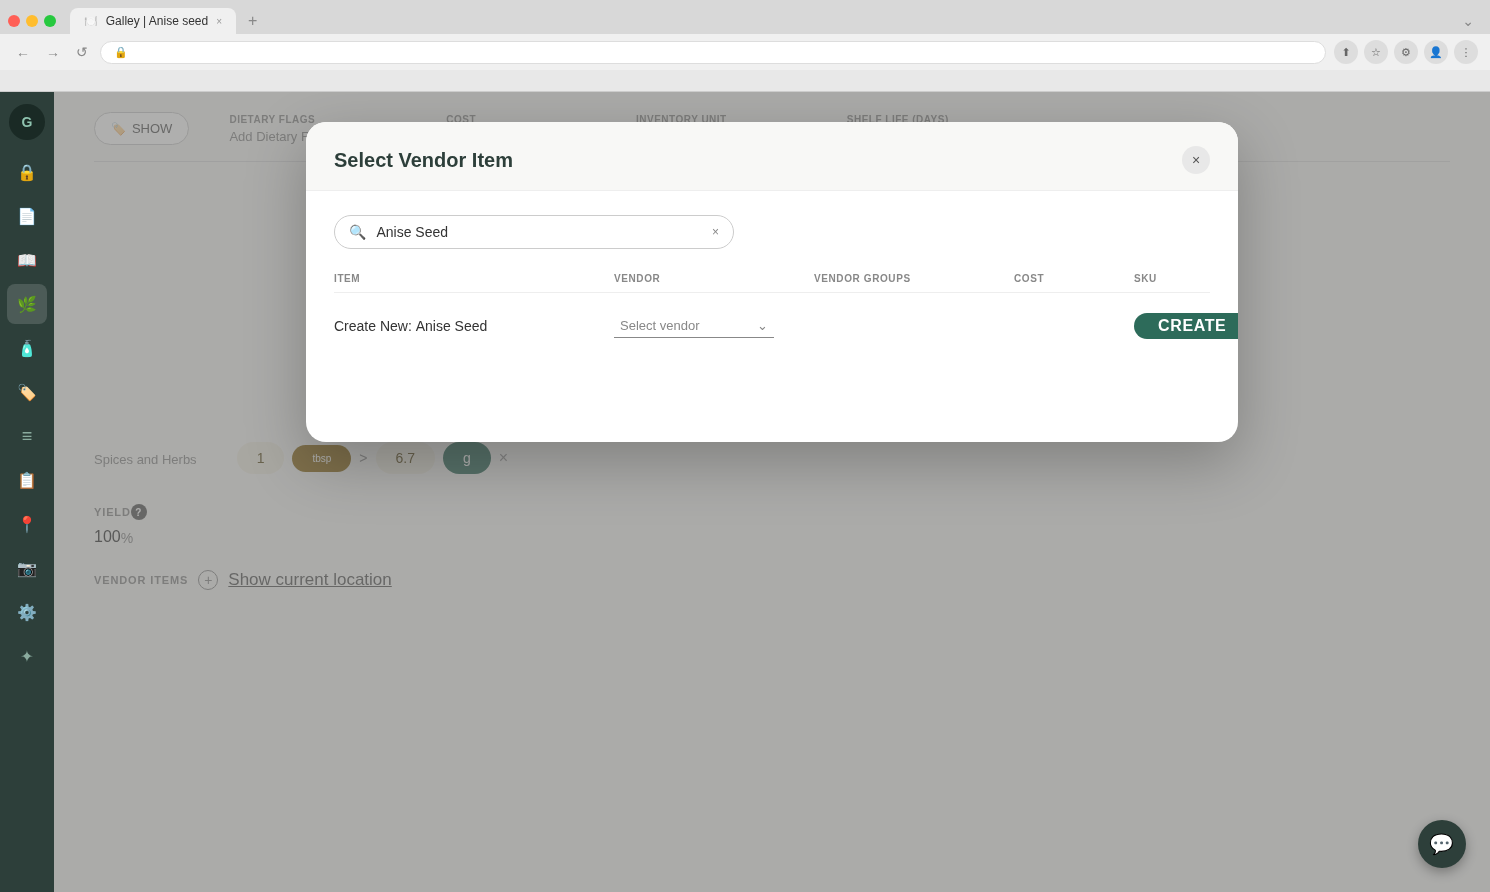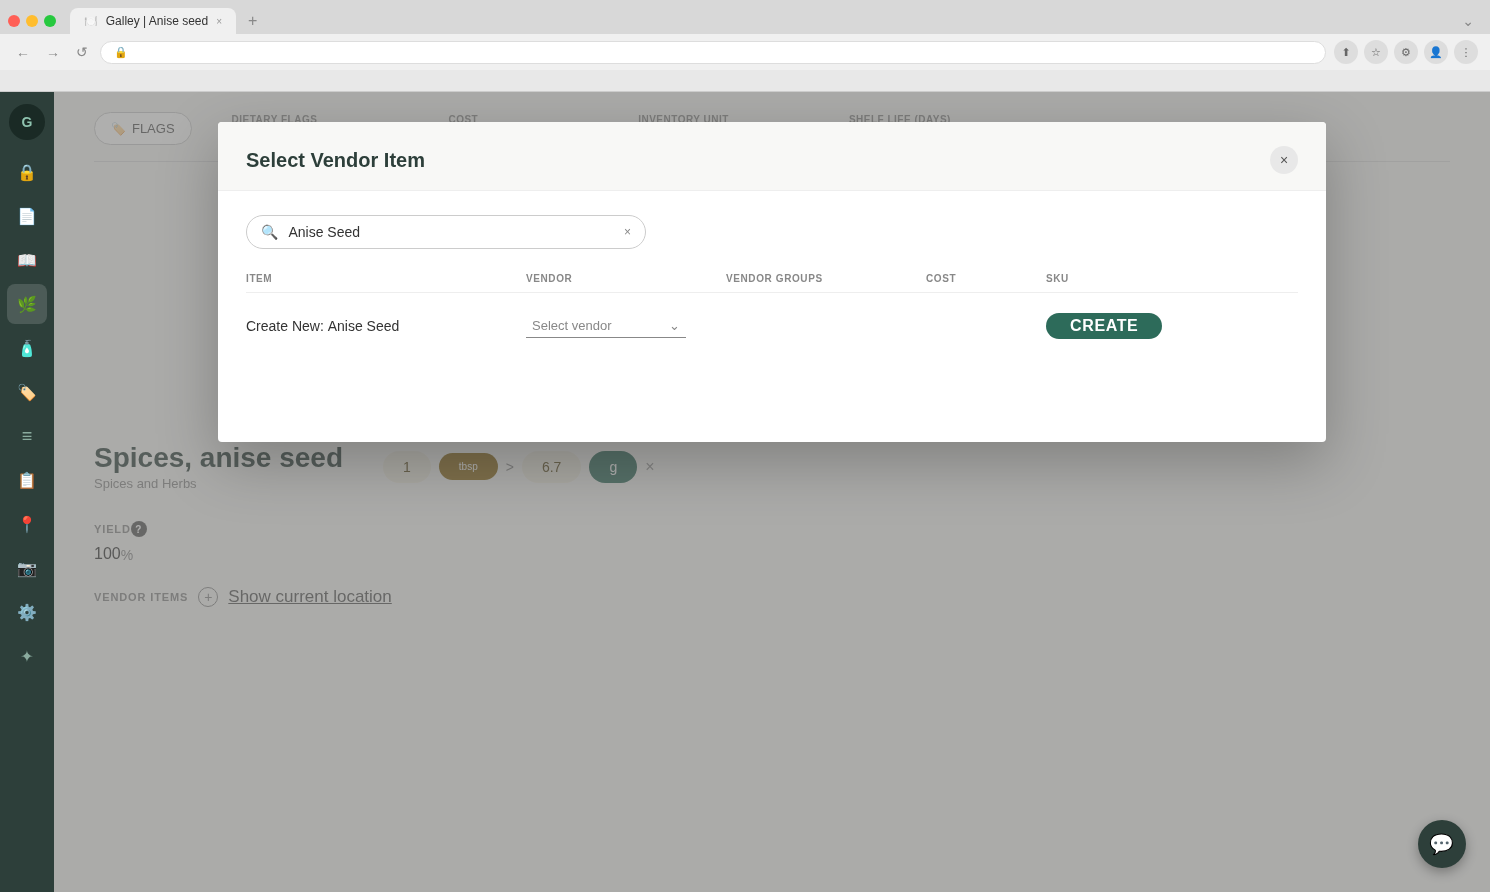--- a/index.html
+++ b/index.html
@@ -320,22 +320,22 @@
       top: 0; left: 0; right: 0; bottom: 0;
       background: rgba(0,0,0,0.3);
       display: flex;
       align-items: flex-start;
       justify-content: center;
       padding-top: 30px;
       z-index: 100;
     }
     .modal {
       background: white;
-      border-radius: 4px;
-      width: 1108px;
+      border-radius: 20px;
+      width: 932px;
       min-height: 320px;
       box-shadow: 0 20px 60px rgba(0,0,0,0.25);
       overflow: hidden;
     }
     .modal-header {
       display: flex;
       align-items: center;
       justify-content: space-between;
       padding: 24px 28px 16px;
       background: #f8f8f6;
@@ -529,21 +529,21 @@
     <div class="sidebar-item">✦</div>
   </div>
 
   <div class="main-content">
 
     <div class="page-bg">
 
       <div class="page-header-row">
         <div class="show-btn">
           <span style="font-size:12px;">🏷️</span>
-          <span>FLAGS</span>
+          <span>SHOW</span>
         </div>
         <div class="header-cols">
           <div>
             <div class="header-col-label">DIETARY FLAGS</div>
             <div style="font-size:13px;color:#888;margin-top:4px;">Add Dietary Flag</div>
           </div>
           <div style="margin-left:80px;">
             <div class="header-col-label">COST</div>
           </div>
           <div style="margin-left:120px;">
@@ -551,21 +551,20 @@
           </div>
           <div style="margin-left:80px;">
             <div class="header-col-label">SHELF LIFE (DAYS)</div>
           </div>
         </div>
       </div>
 
       <div style="margin-top: 280px;">
         <div class="ingredient-row">
           <div>
-            <div class="ingredient-name">Spices, anise seed</div>
             <div class="ingredient-sub">Spices and Herbs</div>
           </div>
           <div class="conversion-row">
             <div class="conv-pill-light">1</div>
             <div class="conv-pill-dark">tbsp</div>
             <span class="conv-arrow">&gt;</span>
             <div class="conv-pill-light">6.7</div>
             <div class="conv-pill-teal">g</div>
             <span class="close-btn-small">×</span>
           </div>

